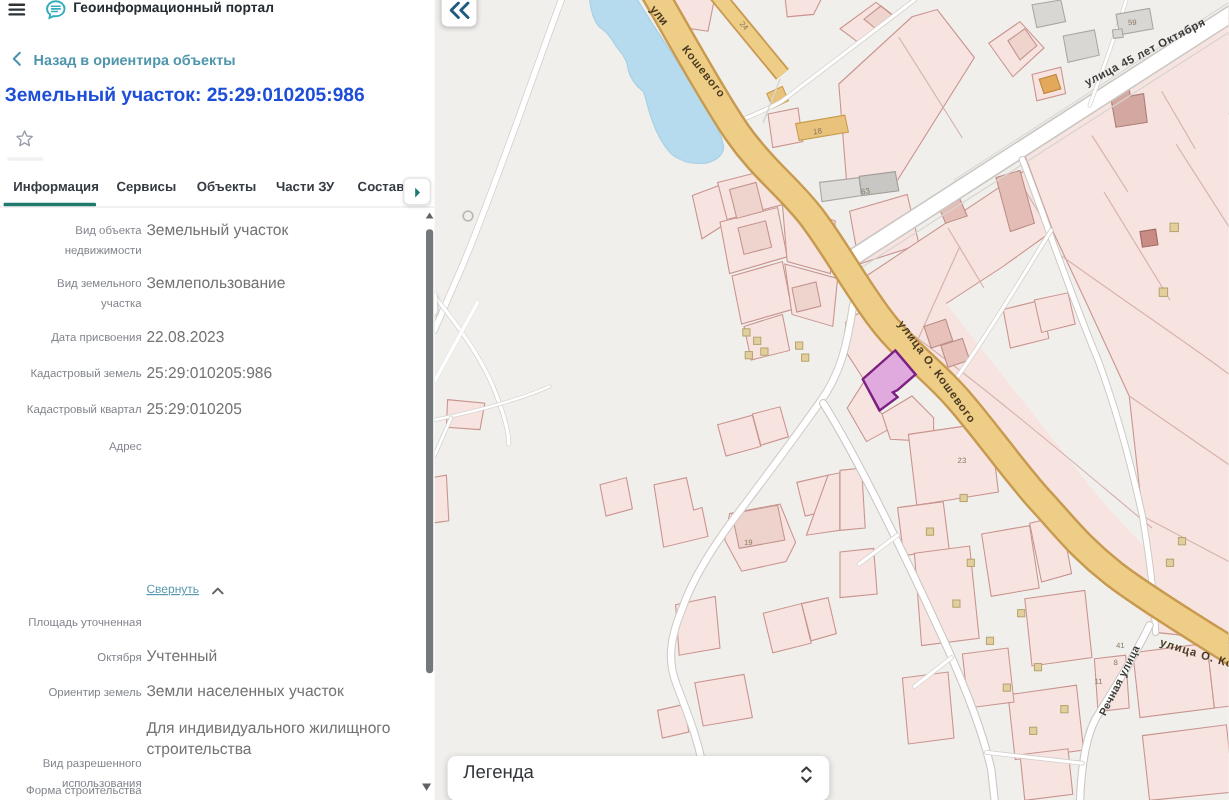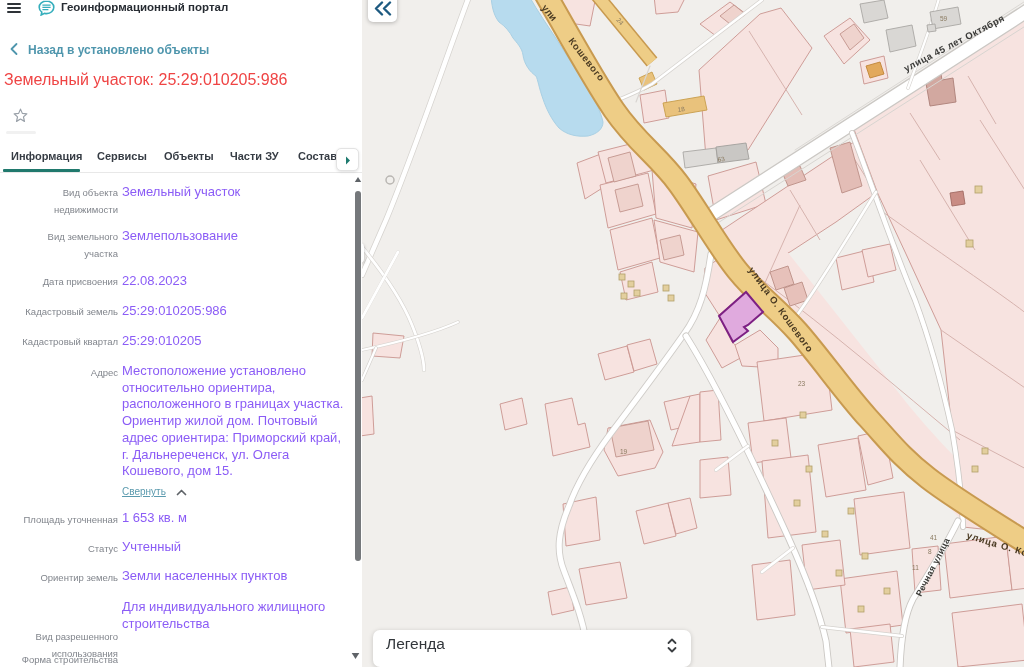--- a/index.html
+++ b/index.html
@@ -7,32 +7,32 @@
   body { font-family:"Liberation Sans", sans-serif; background:#fff; position:relative; }
   #sidebar { position:absolute; left:0; top:0; width:362px; height:667px; background:#fff; z-index:5; }
   .abs { position:absolute; }
   
   #burger div { position:absolute; left:7px; width:13.5px; height:1.9px; background:#2e3338; border-radius:1px; }
   #hdr-title { left:61px; top:1px; font-size:11.5px; font-weight:700; color:#272c33; letter-spacing:0px; }
   
   #back { left:28px; top:43px; font-size:12px; font-weight:700; color:#4f96ad; }
   #back-ch { left:9px; top:42px; }
   
-  #h1 { left:4px; top:71px; font-size:16px; font-weight:400; color:#ef4444; }
+  #h1 { left:4px; top:71px; font-size:16px; font-weight:700; color:#1d4ed8; }
   
   #star { left:12px; top:107px; }
   #star-line { left:6px; top:131px; width:30px; height:3px; background:#f1f1f1; border-radius:2px; }
   
   .tab { top:150px; font-size:11px; color:#363c44; font-weight:700; }
   #tabline { left:3px; top:169px; width:77px; height:3px; background:#20796d; border-radius:1px; }
   #tabborder { left:0; top:172px; width:362px; height:1px; background:#e8e8e8; }
   #tabbtn { left:336px; top:148px; width:23px; height:23px; background:#fff; border:1px solid #e3e3e3; border-radius:5px; box-shadow:0 1px 3px rgba(0,0,0,0.12); }
   
   .lb { left:6px; width:112px; font-size:9.5px; color:#81858c; line-height:16.5px;text-align:right; }
-  .vl { left:122px; width:228px; font-size:13px; color:#8b5cf6; line-height:16.7px; }
+  .vl { left:122px; width:228px; font-size:13px; color:#737373; line-height:16.7px; }
   #colap { left:122px; top:486px; font-size:10px; color:#5b9aae; text-decoration:underline; }
   
   #sb-thumb { left:354.5px; top:191px; width:6.5px; height:370px; background:#75787b; border-radius:4px; }
   
   #map { position:absolute; left:362px; top:0; width:662px; height:667px; overflow:hidden; background:#f1efec; }
   #collapse { position:absolute; left:368px; top:-7px; width:29px; height:29px; background:#fff; border-radius:5px; box-shadow:0 1px 4px rgba(0,0,0,0.25); z-index:9; text-align:center; }
   #legend { position:absolute; left:373px; top:630px; width:318px; height:37px; background:#fff; border-radius:7px; box-shadow:0 1px 5px rgba(0,0,0,0.18); z-index:9; }
   #legend span { position:absolute; left:13px; top:5px; font-size:15.5px; color:#33373c; }
   #nub { position:absolute; left:-3px; top:243px; width:5px; height:20px; background:#fff; border-radius:0 4px 4px 0; box-shadow:1px 1px 3px rgba(0,0,0,0.15); z-index:6;}
 </style>
@@ -261,21 +261,21 @@
       <div style="top:11px"></div>
     </div>
   <svg class="abs" style="left:38px;top:0px" width="17" height="16" viewBox="0 0 17 16">
     <path d="M8.5 1 C4.3 1 1.2 3.8 1.2 7.3 C1.2 9.3 2.2 11 3.8 12.2 L3.2 15 L6.6 13.4 C7.2 13.5 7.8 13.6 8.5 13.6 C12.7 13.6 15.8 10.8 15.8 7.3 C15.8 3.8 12.7 1 8.5 1 Z" fill="none" stroke="#35aebc" stroke-width="1.6"></path>
     <path d="M4.4 5.2 H12.6 M4.4 7.4 H12.6 M4.4 9.6 H10.4" stroke="#35aebc" stroke-width="1.3" fill="none"></path>
   </svg>
   <div class="abs" id="hdr-title">Геоинформационный портал</div>
   <svg class="abs" id="back-ch" width="10" height="14" viewBox="0 0 10 14">
       <path d="M7.5 2 L2.5 7 L7.5 12" fill="none" stroke="#4f96ad" stroke-width="1.8" stroke-linecap="round" stroke-linejoin="round"></path>
     </svg>
-  <div class="abs" id="back">Назад в установлено объекты</div>
+  <div class="abs" id="back">Назад в ориентира объекты</div>
   <div class="abs" id="h1">Земельный участок: 25:29:010205:986</div>
   <svg class="abs" id="star" width="17" height="17" viewBox="0 0 24 24">
       <path d="M12 3 L14.6 9 L21 9.6 L16.2 13.9 L17.6 20.3 L12 17 L6.4 20.3 L7.8 13.9 L3 9.6 L9.4 9 Z" fill="none" stroke="#9aa1a9" stroke-width="1.7" stroke-linejoin="round"></path>
     </svg>
   <div class="abs" id="star-line"></div>
   <div class="abs tab" style="left:11px">Информация</div>
   <div class="abs tab" style="left:97px">Сервисы</div>
   <div class="abs tab" style="left:164px">Объекты</div>
   <div class="abs tab" style="left:230px">Части ЗУ</div>
   <div class="abs tab" style="left:298px">Состав</div>
@@ -291,31 +291,29 @@
   <div class="abs vl" style="top:184px">Земельный участок</div>
   <div class="abs lb" style="top:229px">Вид земельного<br>участка</div>
   <div class="abs vl" style="top:228px">Землепользование</div>
   <div class="abs lb" style="top:274px">Дата присвоения</div>
   <div class="abs vl" style="top:273px">22.08.2023</div>
   <div class="abs lb" style="top:304px">Кадастровый земель</div>
   <div class="abs vl" style="top:303px">25:29:010205:986</div>
   <div class="abs lb" style="top:334px">Кадастровый квартал</div>
   <div class="abs vl" style="top:333px">25:29:010205</div>
   <div class="abs lb" style="top:365px">Адрес</div>
-  <div class="abs vl" style="top:363px">Местоположение установлено относительно ориентира, расположенного в границах участка. Ориентир жилой дом. Почтовый адрес ориентира: Приморский край, г.&nbsp;Дальнереченск, ул. Олега Кошевого, дом 15.</div>
   <div class="abs" id="colap">Свернуть</div>
   <svg class="abs" style="left:176px;top:489px" width="11" height="7" viewBox="0 0 11 7">
       <path d="M1.5 5.5 L5.5 1.5 L9.5 5.5" fill="none" stroke="#5f6368" stroke-width="1.7" stroke-linecap="round" stroke-linejoin="round"></path>
     </svg>
   <div class="abs lb" style="top:512px">Площадь уточненная</div>
-  <div class="abs vl" style="top:510px">1&nbsp;653 кв. м</div>
-  <div class="abs lb" style="top:541px">Статус</div>
+  <div class="abs lb" style="top:541px">Октября</div>
   <div class="abs vl" style="top:539px">Учтенный</div>
   <div class="abs lb" style="top:570px">Ориентир земель</div>
-  <div class="abs vl" style="top:568px">Земли населенных пунктов</div>
+  <div class="abs vl" style="top:568px">Земли населенных участок</div>
   <div class="abs lb" style="top:629px">Вид разрешенного<br>использования</div>
   <div class="abs vl" style="top:599px">Для индивидуального жилищного строительства</div>
   <div class="abs lb" style="top:652px">Форма строительства</div>
   <svg class="abs" style="left:354px;top:176px" width="8" height="7" viewBox="0 0 8 7">
       <path d="M4 1 L7.2 6 L0.8 6 Z" fill="#5f6368"></path>
     </svg>
   <div class="abs" id="sb-thumb"></div>
   <svg class="abs" style="left:351px;top:652px" width="9" height="8" viewBox="0 0 9 8">
       <path d="M4.5 7 L8.3 1 L0.7 1 Z" fill="#5f6368"></path>
     </svg>

